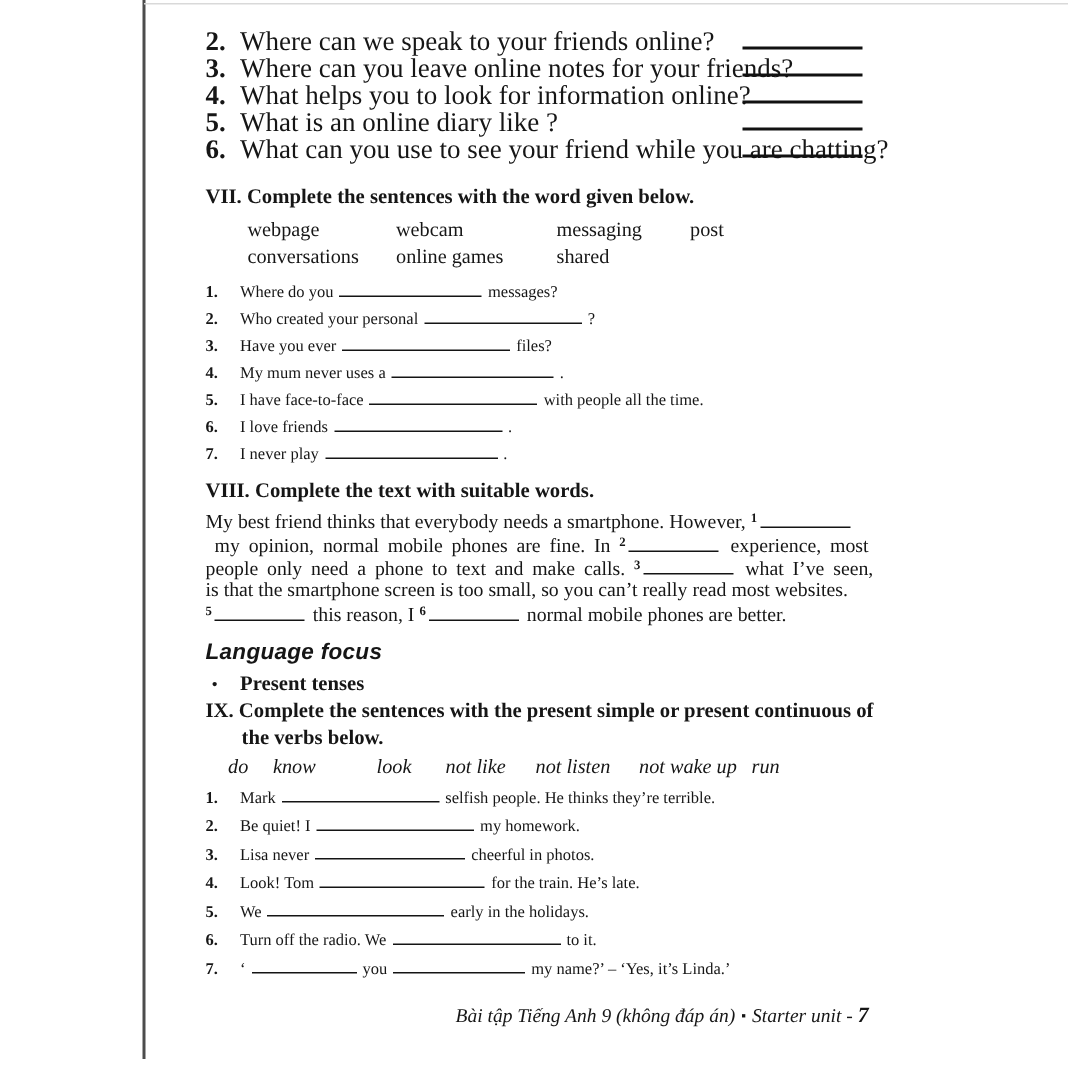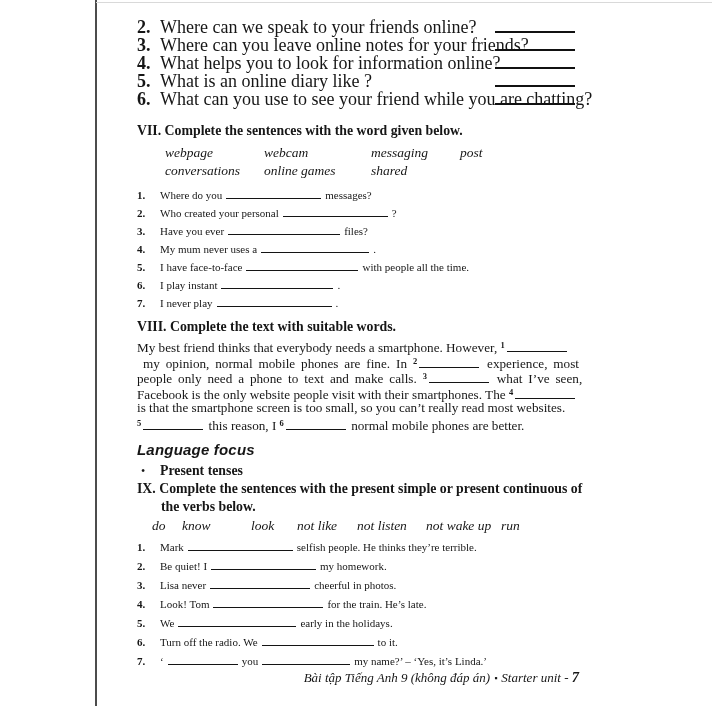--- a/index.html
+++ b/index.html
@@ -15,21 +15,21 @@
   .qrow { position:relative; height:18px; line-height:18px; font-size:18px; white-space:nowrap; }
   .num  { display:inline-block; width:23px; font-weight:bold; }
   .ans-r{ position:absolute; right:4px; top:13px; width:80px; border-bottom:2.2px solid #111; height:0; }
 
   
   .ex-head { font-size:13.8px; font-weight:bold; line-height:18px; white-space:nowrap; }
   .mt14{margin-top:14px;} .mt9{margin-top:9px;} .mt6{margin-top:6px;} .mt4{margin-top:4px;}
   .mt3{margin-top:3px;} .mt2{margin-top:2px;}
 
   
-  .bank7 { padding-left:28px; font-style:italic; font-size:13.5px; }
+  .bank7 { padding-left:28px; font-size:13.5px; }
   .bank7 .bkrow { display:grid; grid-template-columns:99px 107px 89px auto; height:18px; line-height:18px; }
   .bank9 { position:relative; height:20px; font-style:italic; font-size:13.5px; line-height:20px; }
   .bank9 span { position:absolute; top:0; white-space:nowrap; }
 
   
   .irow { height:18px; line-height:18px; font-size:11px; white-space:nowrap; }
   .ix .irow { height:19px; line-height:19px; }
   .bl { display:inline-block; height:12px; border-bottom:1.7px solid #141414; margin:0 4px; vertical-align:baseline; }
   .bl9 { border-bottom-width:1.5px; }
 
@@ -113,21 +113,21 @@
       <div class="irow">
         <span class="num">3.</span><span>Have you ever</span><span class="bl" style="width:112px"></span><span>files?</span>
       </div>
       <div class="irow">
         <span class="num">4.</span><span>My mum never uses a</span><span class="bl" style="width:108px"></span><span>.</span>
       </div>
       <div class="irow">
         <span class="num">5.</span><span>I have face-to-face</span><span class="bl" style="width:112px"></span><span>with people all the time.</span>
       </div>
       <div class="irow">
-        <span class="num">6.</span><span>I play instant</span><span class="bl" style="width:112px"></span><span>.</span>
+        <span class="num">6.</span><span>I love friends</span><span class="bl" style="width:112px"></span><span>.</span>
       </div>
       <div class="irow">
         <span class="num">7.</span><span>I never play</span><span class="bl" style="width:115px"></span><span>.</span>
       </div>
     </div>
 
     <div class="ex-head mt6">VIII. Complete the text with suitable words.</div>
 
     <div class="para mt2">
       <div class="pline">
@@ -136,24 +136,20 @@
       </div>
       <div class="pline ws">
         <span>my opinion, normal mobile phones are fine. In</span>
         <span class="sup">2</span><span class="blp"></span>
         <span>experience, most</span>
       </div>
       <div class="pline ws">
         <span>people only need a phone to text and make calls.</span>
         <span class="sup">3</span><span class="blp"></span>
         <span>what I’ve seen,</span>
-      </div>
-      <div class="pline">
-        <span>Facebook is the only website people visit with their smartphones. The</span>
-        <span class="sup">4</span><span class="blp"></span>
       </div>
       <div class="pline">
         <span>is that the smartphone screen is too small, so you can’t really read most websites.</span>
       </div>
       <div class="pline">
         <span class="sup">5</span><span class="blp"></span>
         <span>this reason, I</span>
         <span class="sup">6</span><span class="blp"></span>
         <span>normal mobile phones are better.</span>
       </div>

